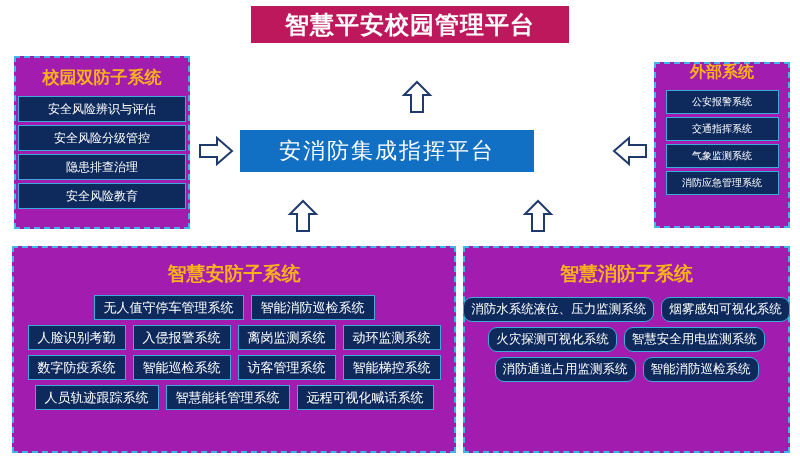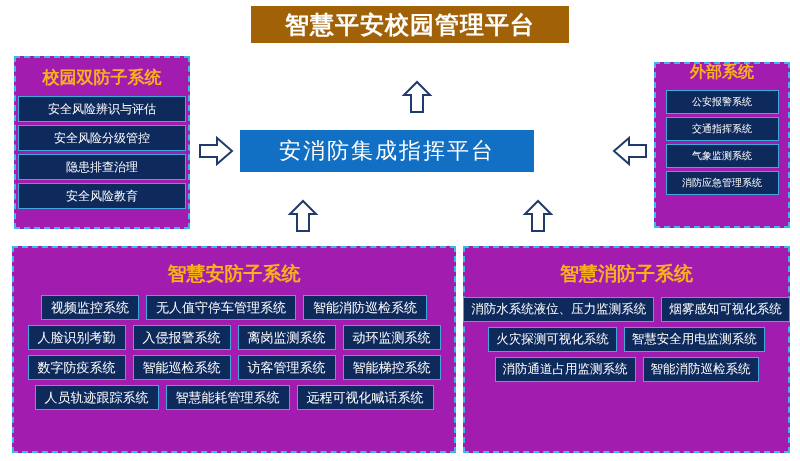--- a/index.html
+++ b/index.html
@@ -15,21 +15,21 @@
     overflow: hidden;
   }
 
   
   .header-banner {
     position: absolute;
     left: 251px;
     top: 6px;
     width: 318px;
     height: 37px;
-    background: #a16207;
+    background: #be185d;
     display: flex;
     align-items: center;
     justify-content: center;
     box-sizing: border-box;
   }
   .header-banner .htext {
     color: #ffffff;
     font-size: 24px;
     font-weight: bold;
     letter-spacing: 1px;
@@ -108,20 +108,21 @@
   }
   #panel-security .node {
     height: 25px;
     font-size: 13px;
     padding: 0 9px;
   }
   #panel-fire .node {
     height: 25px;
     font-size: 12.5px;
     padding: 0 7px;
+    border-radius: 9px;
   }
   #panel-fire .rows { margin-top: 14px; }
 
   
   .center-banner {
     position: absolute;
     left: 240px;
     top: 130px;
     width: 294px;
     height: 42px;
@@ -176,21 +177,20 @@
 </div>
 
 <div class="center-banner">
   <span class="ctext">安消防集成指挥平台</span>
 </div>
 
 <div class="panel" id="panel-security">
   <div class="panel-title">智慧安防子系统</div>
   <div class="rows">
     <div class="row">
-      <div class="node">视频监控系统</div>
       <div class="node">无人值守停车管理系统</div>
       <div class="node">智能消防巡检系统</div>
     </div>
     <div class="row">
       <div class="node">人脸识别考勤</div>
       <div class="node">入侵报警系统</div>
       <div class="node">离岗监测系统</div>
       <div class="node">动环监测系统</div>
     </div>
     <div class="row">

